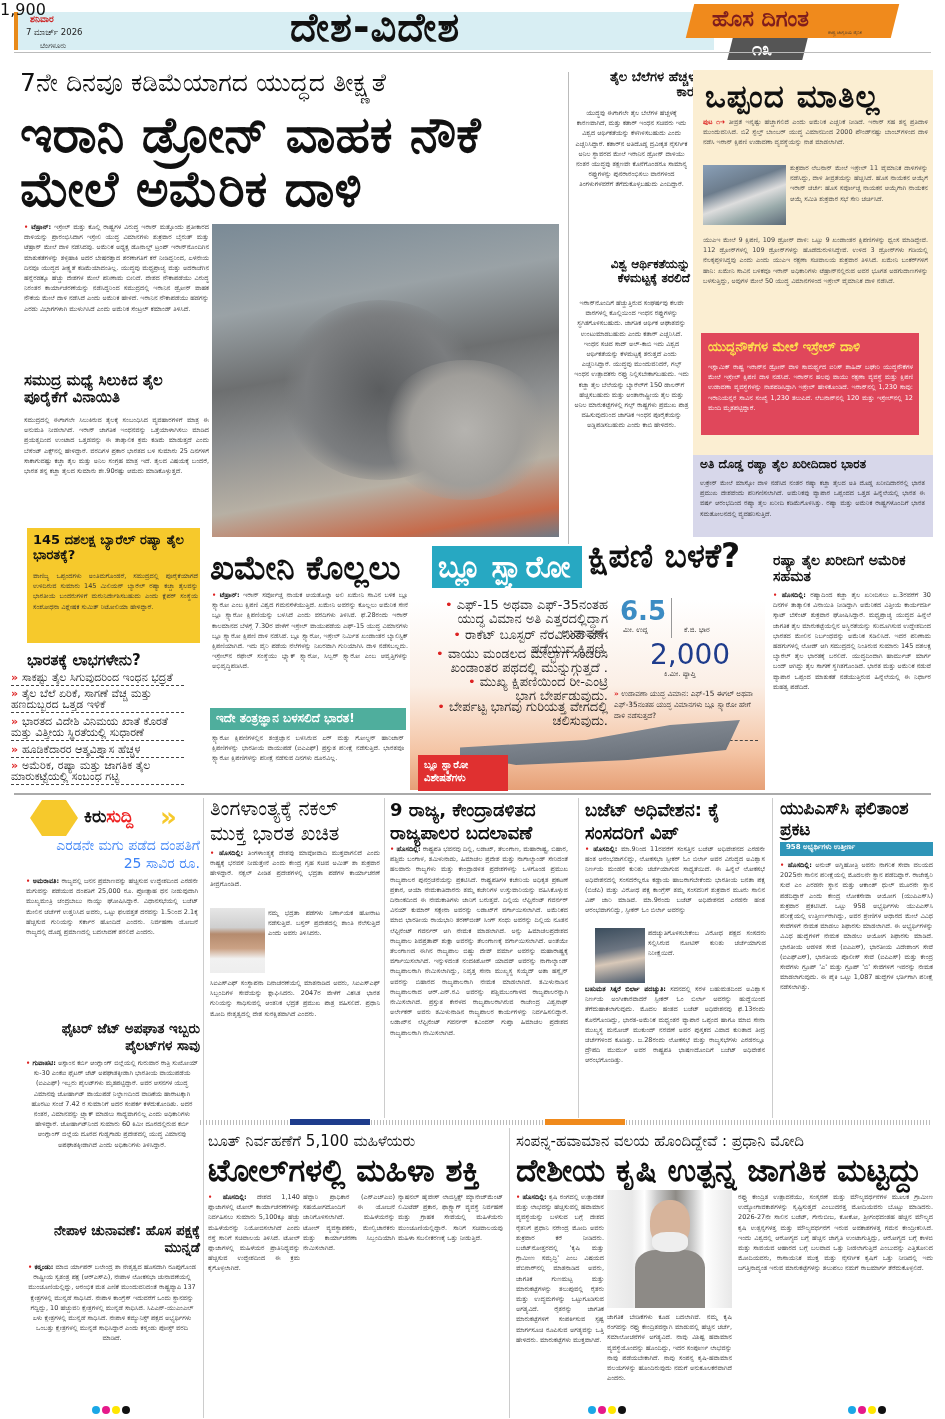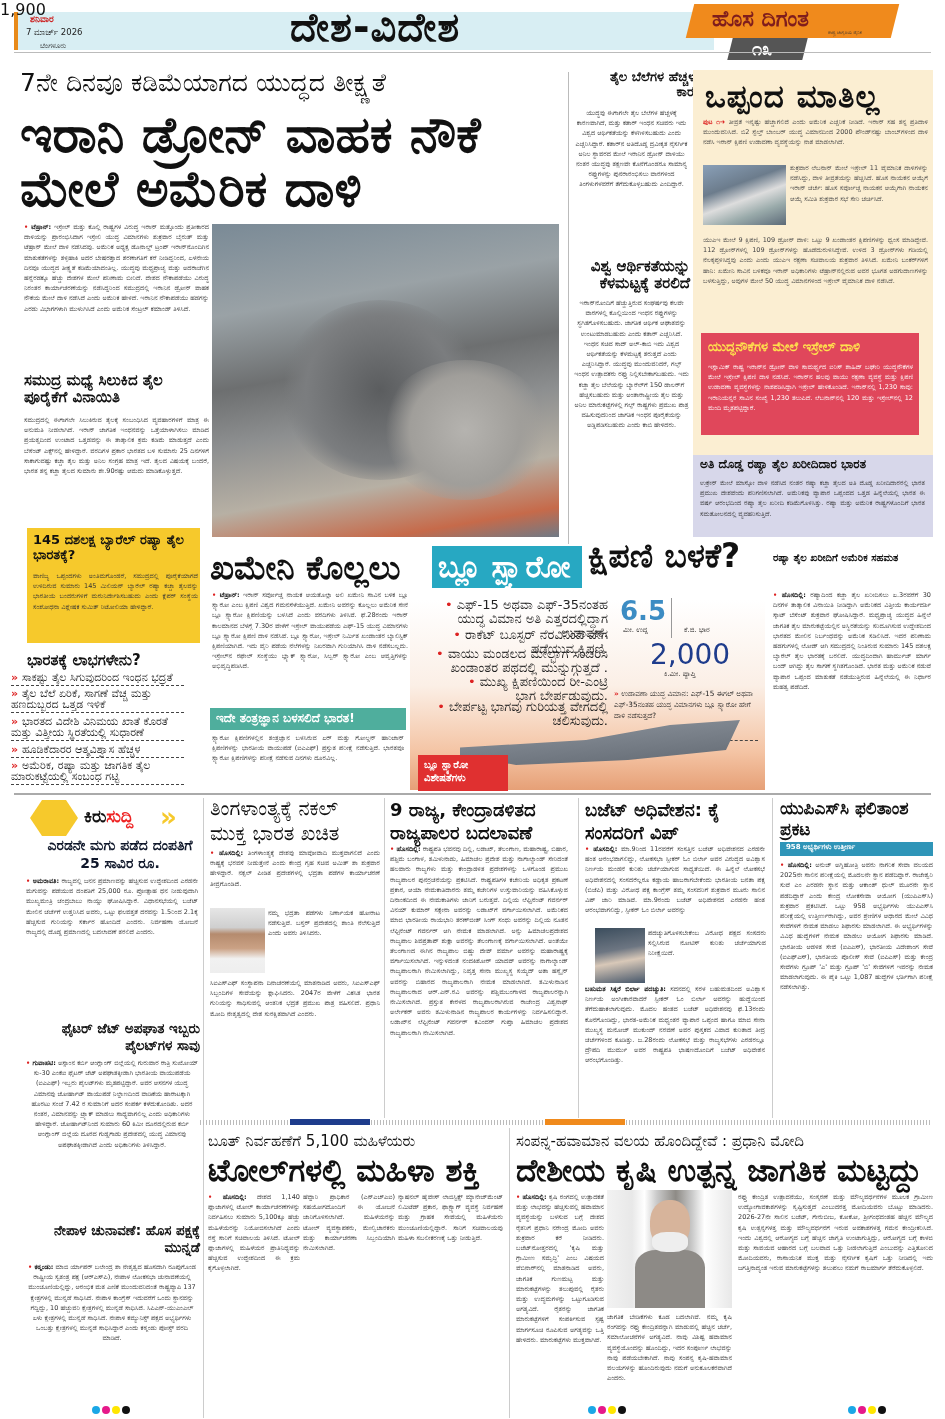--- a/index.html
+++ b/index.html
@@ -33,21 +33,21 @@
 #sub1-body{left:24px;top:415px;width:185px;height:110px}
 #yellow-box{left:27px;top:528px;width:173px;height:115px;background:#f6c92c}
 #yb-title{left:33px;top:533px;width:165px;font-size:13px}
 #yb-body{left:33px;top:571px;width:165px;height:70px;color:#333}
 #benefits-title{left:27px;top:652px;font-size:15px}
 .benefit{position:absolute;left:11px;width:173px;font-size:11px;line-height:11px;color:#222;border-bottom:1px dashed #444;padding-bottom:2px}
 .benefit::before{content:"» ";color:#d22;font-weight:bold}
 
 #oil-title{left:600px;top:70px;width:103px;text-align:right;font-size:13px}
 #oil-body{left:574px;top:108px;width:115px;height:140px;text-align:center}
-#world-title{left:578px;top:258px;width:112px;text-align:right;font-size:15px}
+#world-title{left:578px;top:258px;width:112px;text-align:right;font-size:12px}
 #world-body{left:574px;top:298px;width:115px;height:245px;text-align:center}
 #oil-frame{left:568px;top:72px;width:1px;height:472px;background:#bbb}
 #cream-box{left:693px;top:70px;width:240px;height:388px;background:#fbeed2}
 #deal-title{left:705px;top:78px;font-size:31px;font-weight:bold;color:#111;letter-spacing:1px}
 #deal-body1{left:703px;top:117px;width:225px;height:45px;color:#444}
 #deal-photo{left:703px;top:165px;width:83px;height:60px;background:linear-gradient(160deg,#8aa0b8 0%,#6c7c8c 35%,#ddd 55%,#9aa 75%,#5c6a78 100%)}
 #deal-body2{left:790px;top:163px;width:138px;height:70px;color:#444}
 #deal-body3{left:703px;top:235px;width:225px;height:100px;color:#444}
 #red-box{left:701px;top:333px;width:218px;height:102px;background:#e0475b}
 #red-title{left:708px;top:339px;font-size:13px;color:#ffe14d;font-weight:bold}
@@ -72,29 +72,29 @@
 #stat2-l{left:684px;top:626px;font-size:7px}
 #stat3{left:650px;top:638px;font-size:28px;font-weight:400;color:#1e3c8c}
 #stat3-l{left:664px;top:670px;font-size:7px}
 #stat-div{left:671px;top:598px;width:1px;height:40px;background:#999}
 #plane-note{left:614px;top:688px;width:145px;font-size:7.3px;line-height:11px;color:#222}
 #plane-note::before{content:"» ";color:#d22;font-weight:bold}
 #plane-note-rule{left:618px;top:740px;width:140px;border-bottom:1px dashed #444}
 #plane-body{left:460px;top:720px;width:280px;height:50px;background:linear-gradient(175deg,#9097a0,#5e656e);clip-path:polygon(0 55%,45% 40%,75% 10%,100% 0,95% 60%,60% 80%,20% 90%,0 70%)}
 #red-label{left:418px;top:755px;width:90px;height:36px;background:#e03030}
 #red-label-t{left:424px;top:758px;width:82px;font-size:10px;line-height:13px;color:#fff;font-weight:bold}
-#russia-title{left:773px;top:552px;width:165px;font-size:10px}
+#russia-title{left:773px;top:552px;width:165px;font-size:14px}
 #russia-body{left:773px;top:590px;width:158px;height:200px}
 
 #mid-rule{left:14px;top:793px;width:917px;height:2px;background:#aaa}
 #kiru-hex{left:30px;top:800px;width:48px;height:36px;background:#f6c92c;clip-path:polygon(25% 0,75% 0,100% 50%,75% 100%,25% 100%,0 50%)}
 #kiru-label{left:84px;top:806px;font-size:17px;font-weight:bold}
 #kiru-label span{color:#e22}
 #kiru-chev{left:160px;top:802px;font-size:26px;color:#f6c92c;font-weight:bold}
-#s1-title{left:40px;top:836px;width:160px;text-align:center;font-size:14px;font-weight:bold;color:#0f172a;line-height:18px}
+#s1-title{left:40px;top:836px;width:160px;text-align:right;font-size:14px;font-weight:normal;color:#3b82f6;line-height:18px}
 #s1-body{left:26px;top:876px;width:172px;height:120px}
 #s2-title{left:40px;top:1020px;width:160px;text-align:right;font-size:13.5px;line-height:17px}
 #s2-body{left:26px;top:1058px;width:172px;height:180px;text-align:center}
 #s3-title{left:40px;top:1222px;width:160px;text-align:right;font-size:13.5px;line-height:17px}
 #s3-body{left:26px;top:1262px;width:172px;height:128px;text-align:center}
 #c2-title{left:210px;top:796px;width:170px;font-size:20px;line-height:25px;font-weight:normal;color:#111}
 #c2-body1{left:210px;top:848px;width:170px;height:60px}
 #amit-photo{left:210px;top:908px;width:55px;height:65px;background:linear-gradient(180deg,#e6e6e6 0%,#cfcfcf 30%,#b58b6e 40%,#caa184 62%,#f1f1f1 78%,#eee 100%)}
 #c2-body2{left:268px;top:908px;width:112px;height:70px}
 #c2-body3{left:210px;top:978px;width:170px;height:140px}

